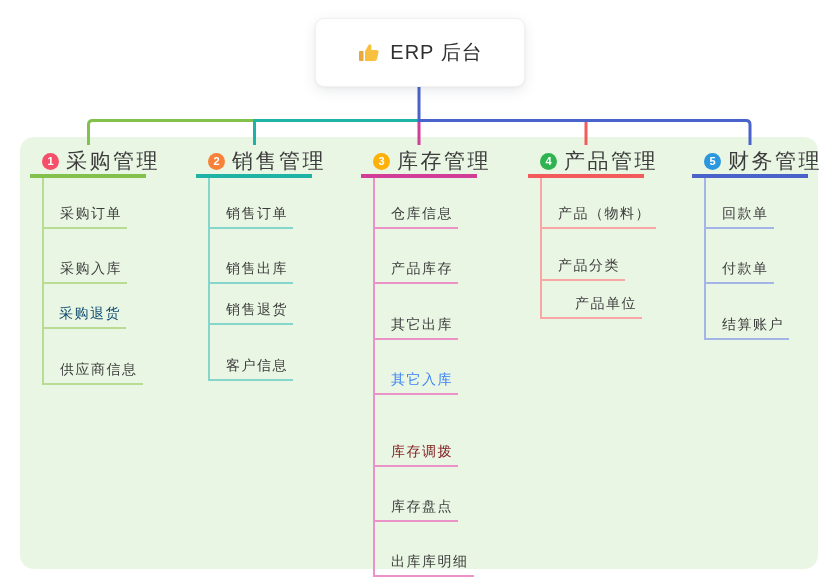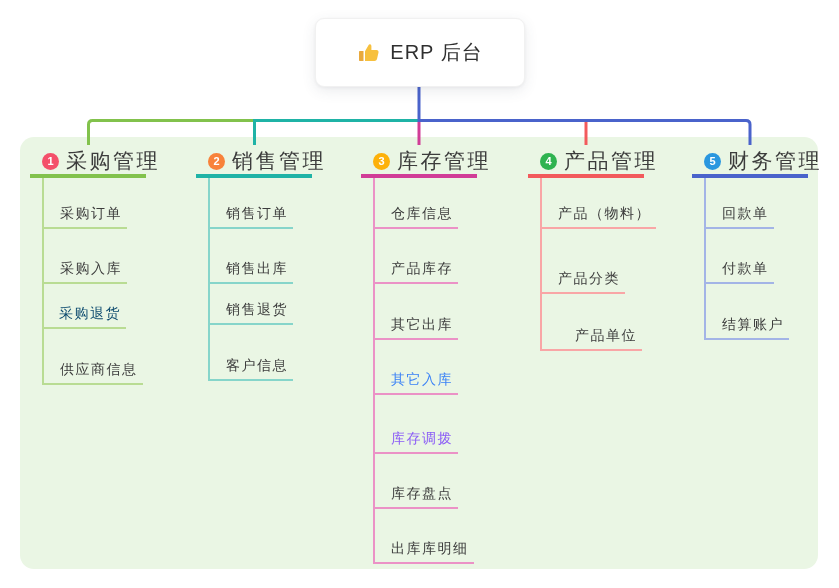--- a/index.html
+++ b/index.html
@@ -101,34 +101,34 @@
       <div class="branch" style="left: 361px; top: 148px;">
         <div class="branch-header" style="border-bottom-color: rgb(209, 61, 151);">
           <span class="badge" style="background: rgb(253, 177, 10);">3</span>
           <span class="branch-label" style="color: rgb(60, 60, 60);">库存管理</span>
         </div>
         <div class="subs" style="border-left-color: rgb(235, 146, 198);">
           <div class="sub-item" style="border-bottom-color: rgb(235, 146, 198); color: rgb(60, 60, 60); height: 51.2px;">仓库信息</div>
           <div class="sub-item" style="border-bottom-color: rgb(235, 146, 198); color: rgb(60, 60, 60); height: 55.2px;">产品库存</div>
           <div class="sub-item" style="border-bottom-color: rgb(235, 146, 198); color: rgb(60, 60, 60); height: 55.2px;">其它出库</div>
           <div class="sub-item" style="border-bottom-color: rgb(235, 146, 198); color: #3b82f6; height: 55.2px;">其它入库</div>
-          <div class="sub-item" style="border-bottom-color: rgb(235, 146, 198); color: #8b5cf6; height: 59px;">库存调拨</div>
+          <div class="sub-item" style="border-bottom-color: rgb(235, 146, 198); color: #7f1d1d; height: 72px;">库存调拨</div>
           <div class="sub-item" style="border-bottom-color: rgb(235, 146, 198); color: rgb(60, 60, 60); height: 55.2px;">库存盘点</div>
           <div class="sub-item" style="border-bottom-color: rgb(235, 146, 198); color: rgb(60, 60, 60); height: 55.2px;">出库库明细</div>
         </div>
       </div>
       <div class="branch" style="left: 528px; top: 148px;">
         <div class="branch-header" style="border-bottom-color: rgb(242, 90, 92);">
           <span class="badge" style="background: rgb(47, 179, 80);">4</span>
           <span class="branch-label" style="color: rgb(60, 60, 60);">产品管理</span>
         </div>
         <div class="subs" style="border-left-color: rgb(249, 166, 166);">
           <div class="sub-item" style="border-bottom-color: rgb(249, 166, 166); color: rgb(60, 60, 60); height: 51.2px;">产品（物料）</div>
-          <div class="sub-item" style="border-bottom-color: rgb(249, 166, 166); color: rgb(60, 60, 60); height: 65px;">产品分类</div>
-          <div class="sub-item" style="border-bottom-color: rgb(249, 166, 166); color: rgb(60, 60, 60); height: 57px; padding-left: 33px;">产品单位</div>
+          <div class="sub-item" style="border-bottom-color: rgb(249, 166, 166); color: rgb(60, 60, 60); height: 52px;">产品分类</div>
+          <div class="sub-item" style="border-bottom-color: rgb(249, 166, 166); color: rgb(60, 60, 60); height: 38px; padding-left: 33px;">产品单位</div>
         </div>
       </div>
       <div class="branch" style="left: 692px; top: 148px;">
         <div class="branch-header" style="border-bottom-color: rgb(74, 99, 203);">
           <span class="badge" style="background: rgb(42, 151, 223);">5</span>
           <span class="branch-label" style="color: rgb(60, 60, 60);">财务管理</span>
         </div>
         <div class="subs" style="border-left-color: rgb(163, 180, 230);">
           <div class="sub-item" style="border-bottom-color: rgb(163, 180, 230); color: rgb(60, 60, 60); height: 51.2px;">回款单</div>
           <div class="sub-item" style="border-bottom-color: rgb(163, 180, 230); color: rgb(60, 60, 60); height: 55.2px;">付款单</div>

